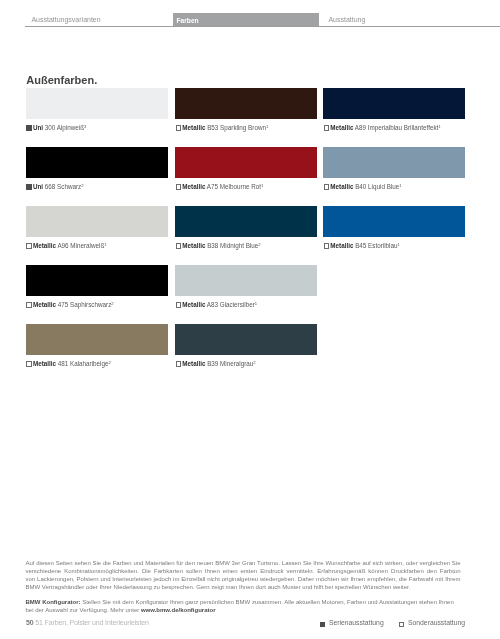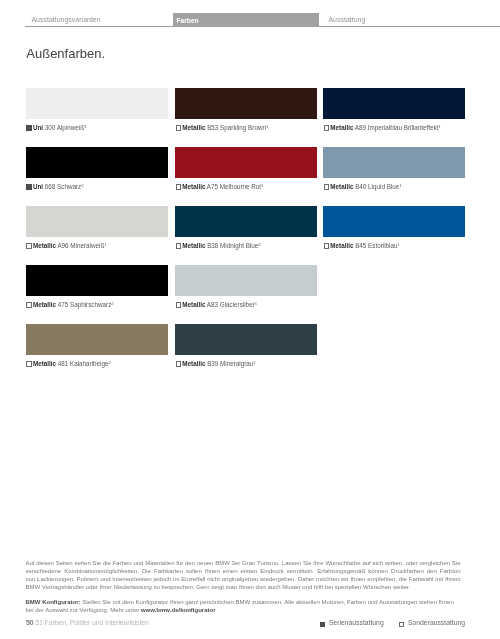--- a/index.html
+++ b/index.html
@@ -14,21 +14,21 @@
   
   .tabbar{position:absolute;left:25px;top:13px;right:0;height:14px;}
   .tabrule{position:absolute;left:25px;top:25.7px;width:475px;height:1.1px;background:#9d9d9f;}
   .tab{position:absolute;top:0;height:13.5px;line-height:13.5px;font-size:7px;color:#959597;white-space:nowrap;}
   .tab.t1{left:6.4px;}
   .tab.t2{left:151.6px;top:1.1px;color:#ffffff;font-weight:bold;font-size:6.6px;}
   .tab.t3{left:303.4px;}
   .tabactivebg{position:absolute;left:148.4px;top:0;width:145.8px;height:13.5px;background:#a1a2a4;}
 
   
-  .heading{position:absolute;left:26.3px;top:50px;font-size:13px;line-height:7.2px;font-weight:normal;color:#434346;}
+  .heading{position:absolute;left:26.3px;top:77px;font-size:11px;line-height:7.2px;font-weight:bold;color:#434346;}
 
   
   .grid{position:absolute;left:25.5px;top:87.5px;width:440px;}
   .row{position:relative;height:59px;}
   .cell{position:absolute;top:0;width:142.6px;}
   .cell.c1{left:0;}
   .cell.c2{left:149.4px;}
   .cell.c3{left:297.4px;}
   .sw{width:142.6px;height:31px;}
   .lbl{position:absolute;top:38px;left:0;font-size:6.3px;line-height:6.3px;color:#58585a;white-space:nowrap;}

